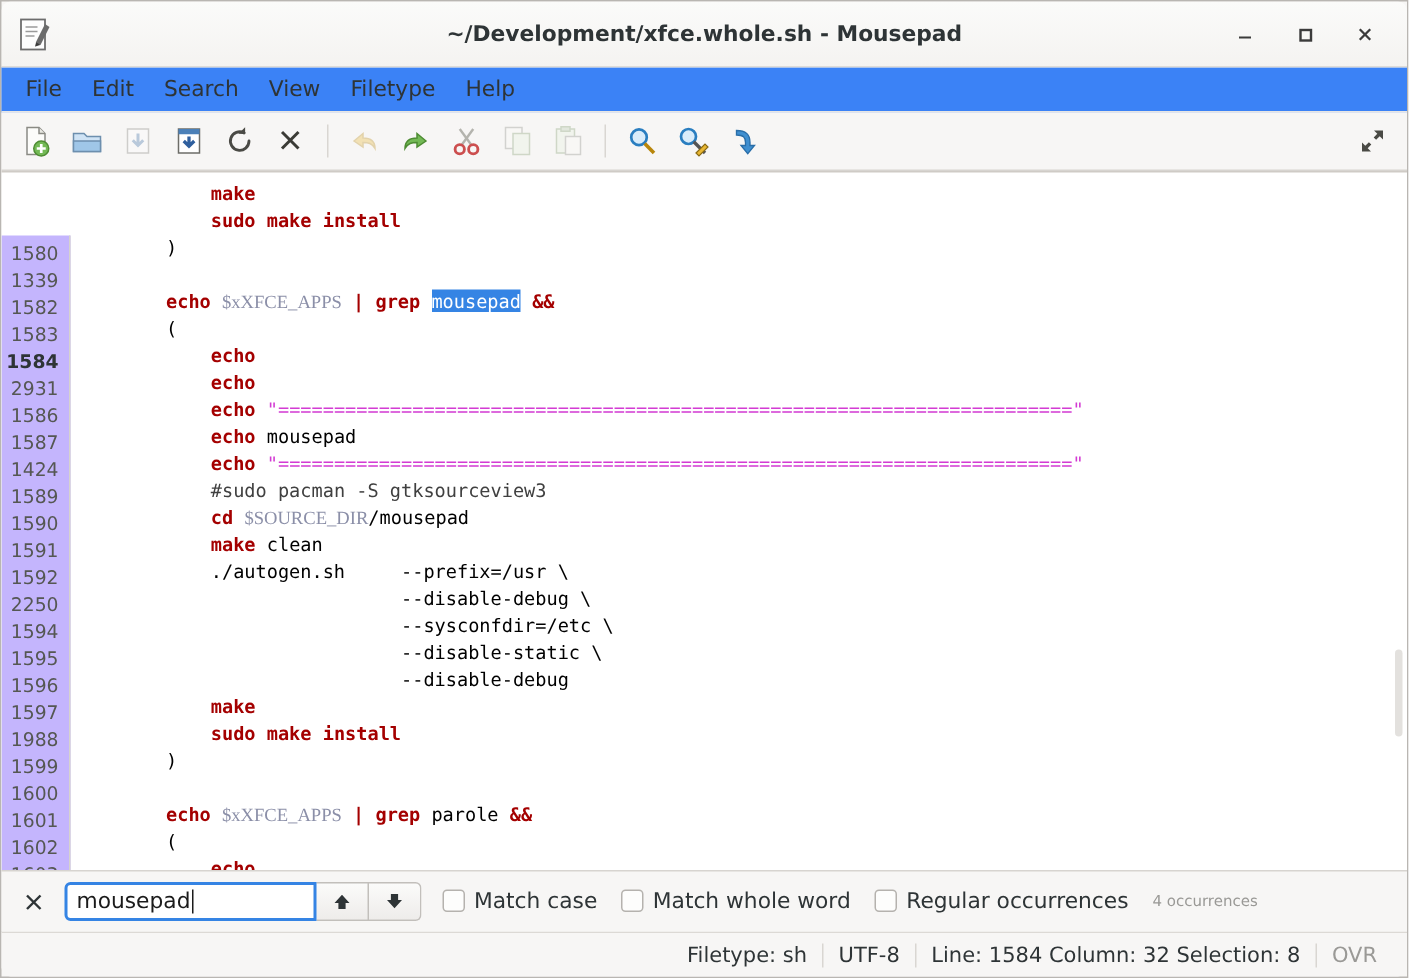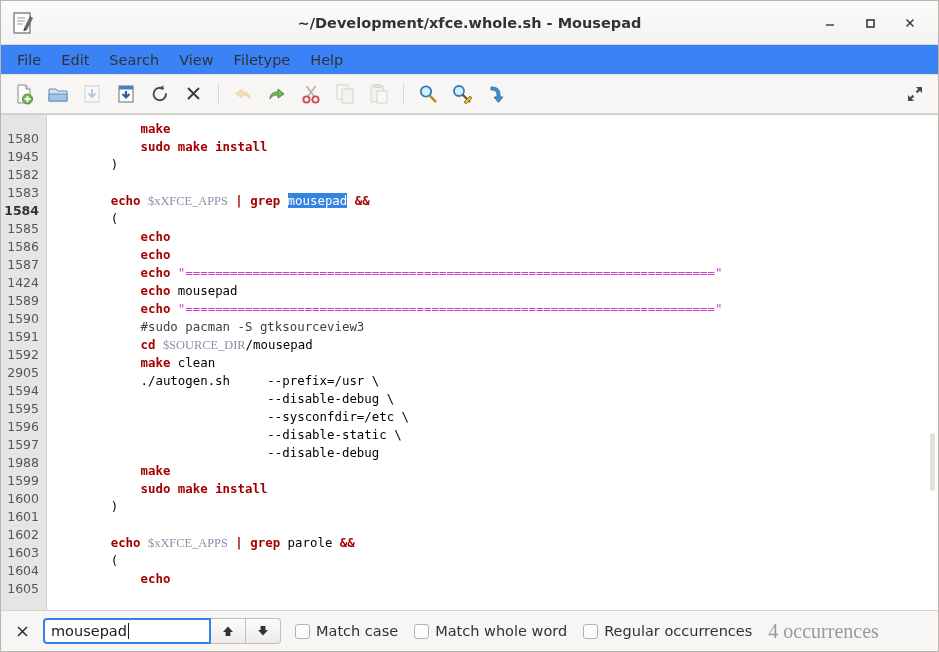--- a/index.html
+++ b/index.html
@@ -75,24 +75,25 @@
 
   
   .editor-wrap{
     flex:1;position:relative;overflow:hidden;
     background:#ffffff;
     border-top:1px solid #cfcbc6;
     display:flex;
   }
   .gutter{
     width:46px;min-width:46px;
-    background:#e5e5e5;
+    background:#c4b5fd;
     border-right:1px solid #d6d2cd;
-    padding-top:15px;
+    padding-top:3px;
     box-sizing:border-box;
+    margin-top:42px;
   }
   .gutter .ln{
     height:18px;line-height:18px;
     text-align:right;padding-right:7px;
     font-family:"DejaVu Sans","Liberation Sans",sans-serif;
     font-size:12.5px;color:#555753;
   }
   .gutter .ln.cur{font-weight:bold;color:#2e3436;}
   .code{
     flex:1;position:relative;overflow:hidden;
@@ -142,28 +143,28 @@
   }
   .navgroup{display:flex;height:26px;margin-right:14px;}
   .nav-btn{
     width:35px;height:26px;box-sizing:border-box;
     background:linear-gradient(to bottom,#fbfbfa,#eeecea);
     border:1px solid #c2bfbb;
     display:flex;align-items:center;justify-content:center;
   }
   .nav-btn:first-child{border-left:none;}
   .nav-btn:last-child{border-radius:0 4px 4px 0;border-left:none;}
-  .chk-wrap{display:flex;align-items:flex-end;margin-right:16px;}
+  .chk-wrap{display:flex;align-items:flex-start;margin-right:16px;}
   .chk{
     width:15px;height:15px;box-sizing:border-box;
     border:1px solid #b5b2ae;border-radius:3px;background:#fdfdfc;
     margin-right:6px;
   }
   .chk-label{font-size:14.5px;color:#2e3436;}
-  .occ{font-size:20px;color:#9a9996;font-family:Liberation Serif, serif;}
+  .occ{font-size:10px;color:#9a9996;}
 
   
   .statusbar{
     height:29px;min-height:29px;
     background:#f7f6f5;
     border-top:1px solid #dcd9d5;
     display:flex;align-items:center;justify-content:flex-end;
     padding-right:10px;
     border-radius:0 0 6px 6px;
   }
@@ -332,33 +333,33 @@
       <svg width="20" height="20" viewBox="0 0 20 20">
         <path d="M11 3 h6 v6 l-2.2 -2.2 l-2.4 2.4 l-1.6 -1.6 l2.4 -2.4 z" fill="#4a4a45"></path>
         <path d="M9 17 h-6 v-6 l2.2 2.2 l2.4 -2.4 l1.6 1.6 l-2.4 2.4 z" fill="#4a4a45"></path>
       </svg>
     </div>
   </div>
 
   <div class="editor-wrap">
     <div class="gutter" id="gutter">
         <div class="ln">1580</div>
-        <div class="ln">1945</div>
+        <div class="ln">1339</div>
         <div class="ln">1582</div>
         <div class="ln">1583</div>
         <div class="ln cur">1584</div>
-        <div class="ln">1585</div>
+        <div class="ln">2931</div>
         <div class="ln">1586</div>
         <div class="ln">1587</div>
         <div class="ln">1424</div>
         <div class="ln">1589</div>
         <div class="ln">1590</div>
         <div class="ln">1591</div>
         <div class="ln">1592</div>
-        <div class="ln">2905</div>
+        <div class="ln">2250</div>
         <div class="ln">1594</div>
         <div class="ln">1595</div>
         <div class="ln">1596</div>
         <div class="ln">1597</div>
         <div class="ln">1988</div>
         <div class="ln">1599</div>
         <div class="ln">1600</div>
         <div class="ln">1601</div>
         <div class="ln">1602</div>
         <div class="ln">1603</div>
@@ -408,14 +409,23 @@
     </div>
 
     <div class="chk-wrap">
       <div class="chk"></div>
       <div class="chk-label">Regular occurrences</div>
     </div>
 
     <div class="occ">4 occurrences</div>
   </div>
 
+  <div class="statusbar">
+    <div class="st">Filetype: sh</div>
+    <div class="st-sep"></div>
+    <div class="st">UTF-8</div>
+    <div class="st-sep"></div>
+    <div class="st">Line: 1584 Column: 32 Selection: 8</div>
+    <div class="st-sep"></div>
+    <div class="st muted">OVR</div>
+  </div>
 
 </div>
 
 </body></html>

